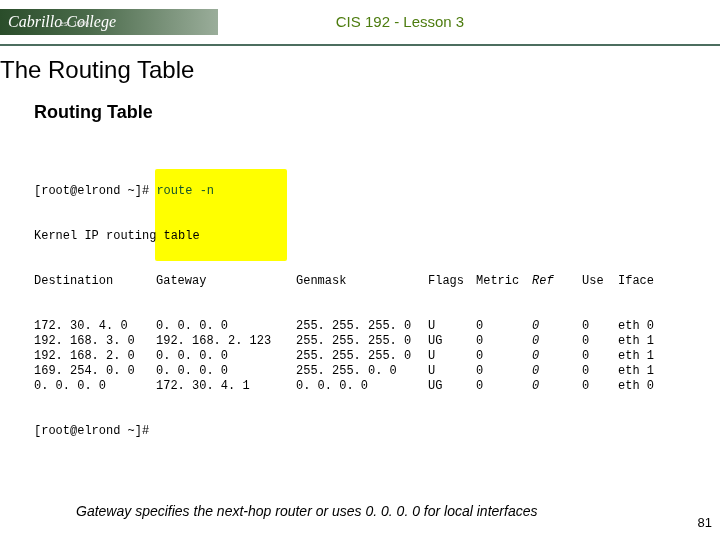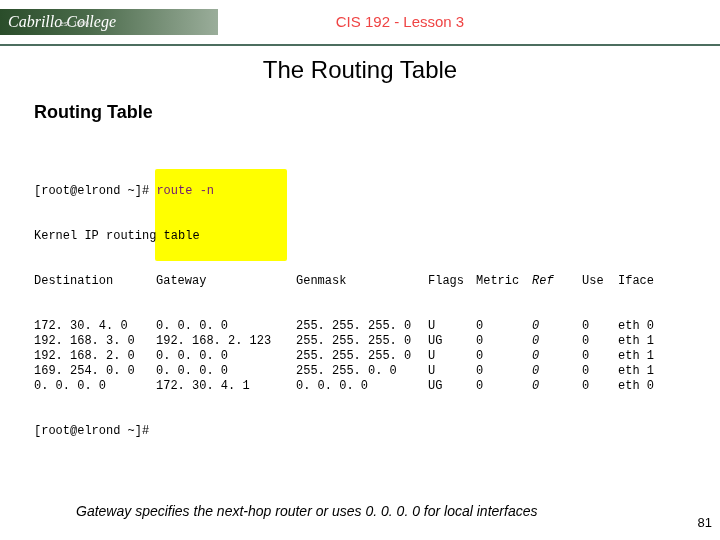--- a/index.html
+++ b/index.html
@@ -38,55 +38,55 @@
     color: #ddd;
     font-family: Arial, sans-serif;
     font-style: normal;
   }
   .hdr-title {
     flex: 1;
     background: #fff;
     text-align: center;
     font-size: 15px;
     line-height: 26px;
-    color: #ef4444;
+    color: #4d7c0f;
     font-family: Verdana, Arial, sans-serif;
   }
   .hdr-photo {
     width: 138px;
     background:
       linear-gradient(90deg, rgba(255,255,255,0.85) 0%, rgba(255,255,255,0) 35%),
       repeating-linear-gradient(90deg, #a9b8b2 0 14px, #6d8a81 14px 18px);
     position: relative;
   }
   .hdr-rule {
     height: 2px;
     background: #4c6e5f;
   }
   .page-title {
-    text-align: center;
+    text-align: left;
     font-size: 24px;
     margin: 10px 0 18px 0;
     font-family: Verdana, Arial, sans-serif;
   }
   .section-heading {
     margin: 0 0 16px 34px;
     font-size: 18px;
     font-weight: bold;
     font-family: Verdana, Arial, sans-serif;
   }
   .terminal {
     margin: 0 0 0 34px;
     font-family: "Courier New", monospace;
     font-size: 12px;
     line-height: 15px;
     white-space: pre;
     position: relative;
   }
-  .cmd { color: #701a75; }
+  .cmd { color: #14532d; }
   .highlight {
     position: absolute;
     background: #ffff00;
     z-index: 0;
     border-radius: 2px;
   }
   .terminal .line { position: relative; z-index: 1; }
   .caption {
     margin: 48px 0 0 76px;
     font-family: Verdana, Arial, sans-serif;

